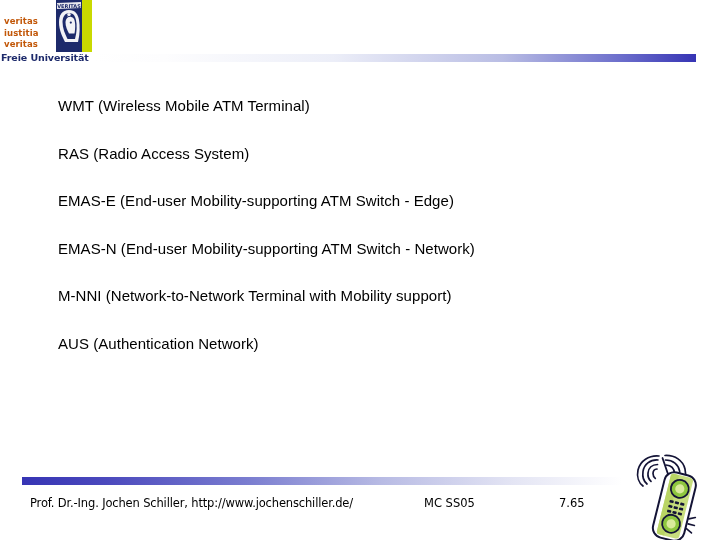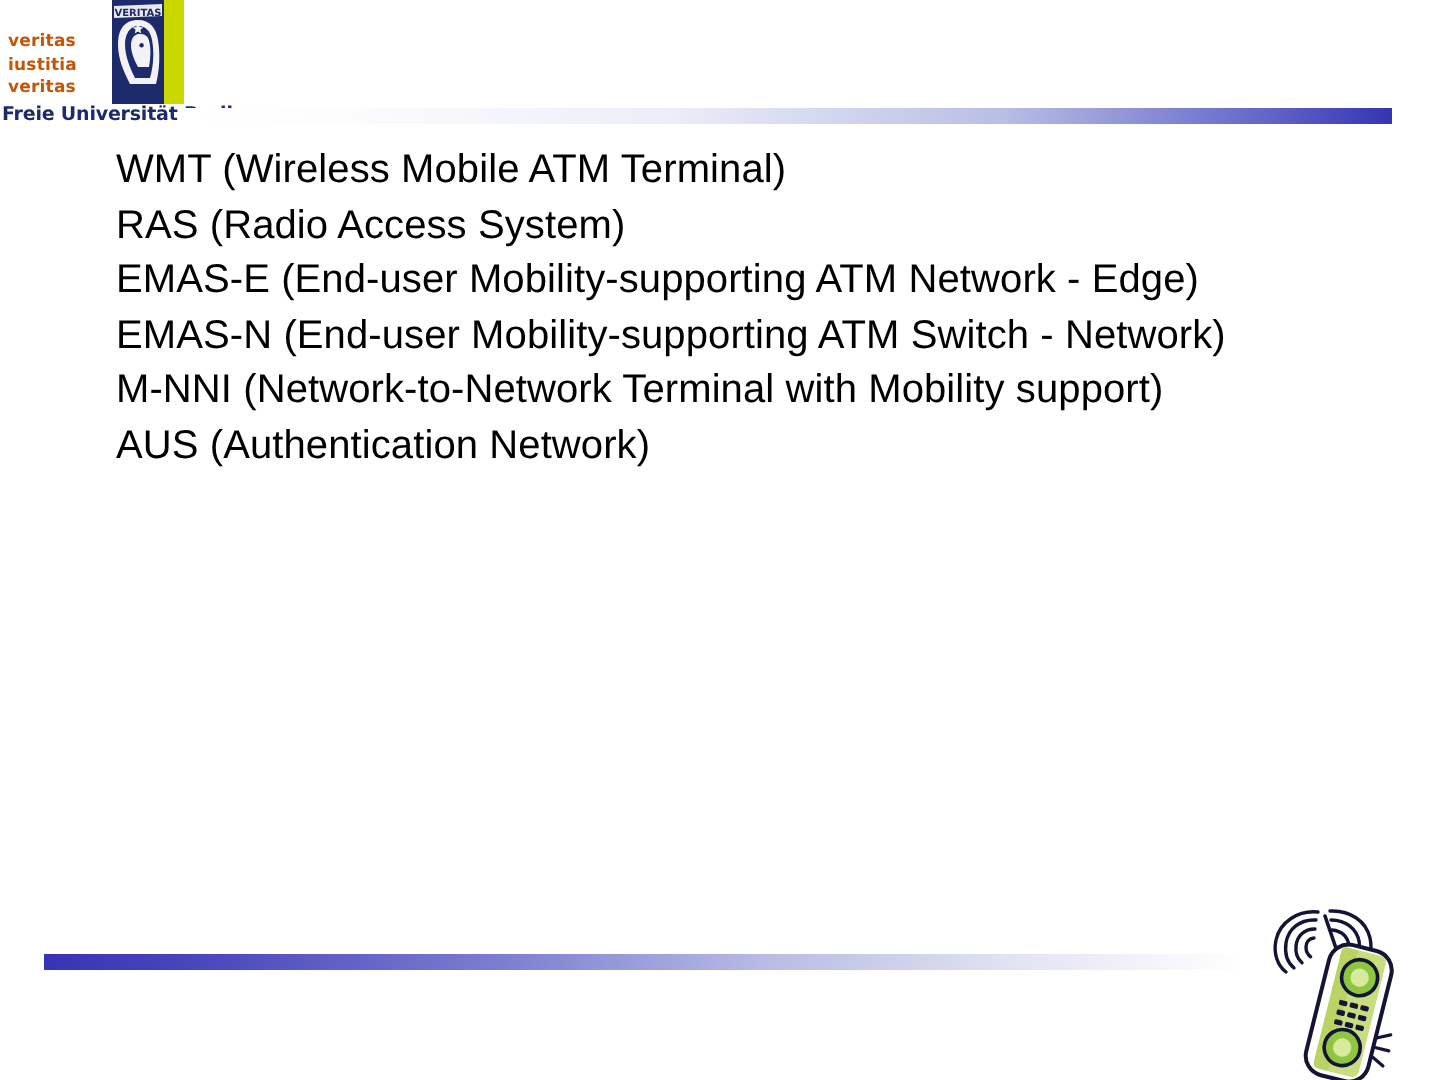--- a/index.html
+++ b/index.html
@@ -94,25 +94,26 @@
   }
 
   
   .body-list {
     position: absolute;
     left: 58px;
     top: 72px;
     width: 620px;
   }
   .body-line {
-    font-size: 20px;
+    font-size: 15px;
     line-height: 27.5px;
     color: #000000;
     white-space: nowrap;
     letter-spacing: 0.05px;
+    margin-top: 20px;
   }
 
   
   .footer-rule {
     position: absolute;
     left: 22px;
     top: 477px;
     width: 600px;
     height: 8px;
     background: linear-gradient(to right, #3634b4 0%, #4b49bd 14%, #7b7ed0 38%, #b8bbe4 60%, #e4e5f4 82%, #ffffff 100%);
@@ -202,28 +203,33 @@
 
     <div class="logo-university">Freie Universität Berlin</div>
   </div>
 
 
   <div class="header-rule"></div>
 
   <div class="body-list">
     <div class="body-line">WMT (Wireless Mobile ATM Terminal)</div>
     <div class="body-line">RAS (Radio Access System)</div>
-    <div class="body-line">EMAS-E (End-user Mobility-supporting ATM Network - Edge)</div>
+    <div class="body-line">EMAS-E (End-user Mobility-supporting ATM Switch - Edge)</div>
     <div class="body-line">EMAS-N (End-user Mobility-supporting ATM Switch - Network)</div>
     <div class="body-line">M-NNI (Network-to-Network Terminal with Mobility support)</div>
     <div class="body-line">AUS (Authentication Network)</div>
   </div>
 
   <div class="footer-rule"></div>
 
+  <div class="footer">
+    <div class="footer-author">Prof. Dr.-Ing. Jochen Schiller, http://www.jochenschiller.de/</div>
+    <div class="footer-course">MC SS05</div>
+    <div class="footer-page">7.65</div>
+  </div>
 
   <div class="phone-art">
     <svg width="100" height="108" viewBox="0 0 100 108" xmlns="http://www.w3.org/2000/svg">
       <g fill="none" stroke="#141436" stroke-width="1.7" stroke-linecap="round">
 
         <path d="M41 24 C31 23 22 29 20 38 C18.5 45 21 51 25 54"></path>
         <path d="M40 28 C32 27.5 26 32.5 25 39.5 C24.2 45 26 49.5 29 52"></path>
         <path d="M39.5 32.5 C34 32.5 30.5 36 30 41 C29.6 44.7 31 47.6 33 49.4"></path>
         <path d="M39 37 C36.5 37.2 35 39 35 41.6 C35 43.7 36 45.4 37.3 46.4"></path>
 

